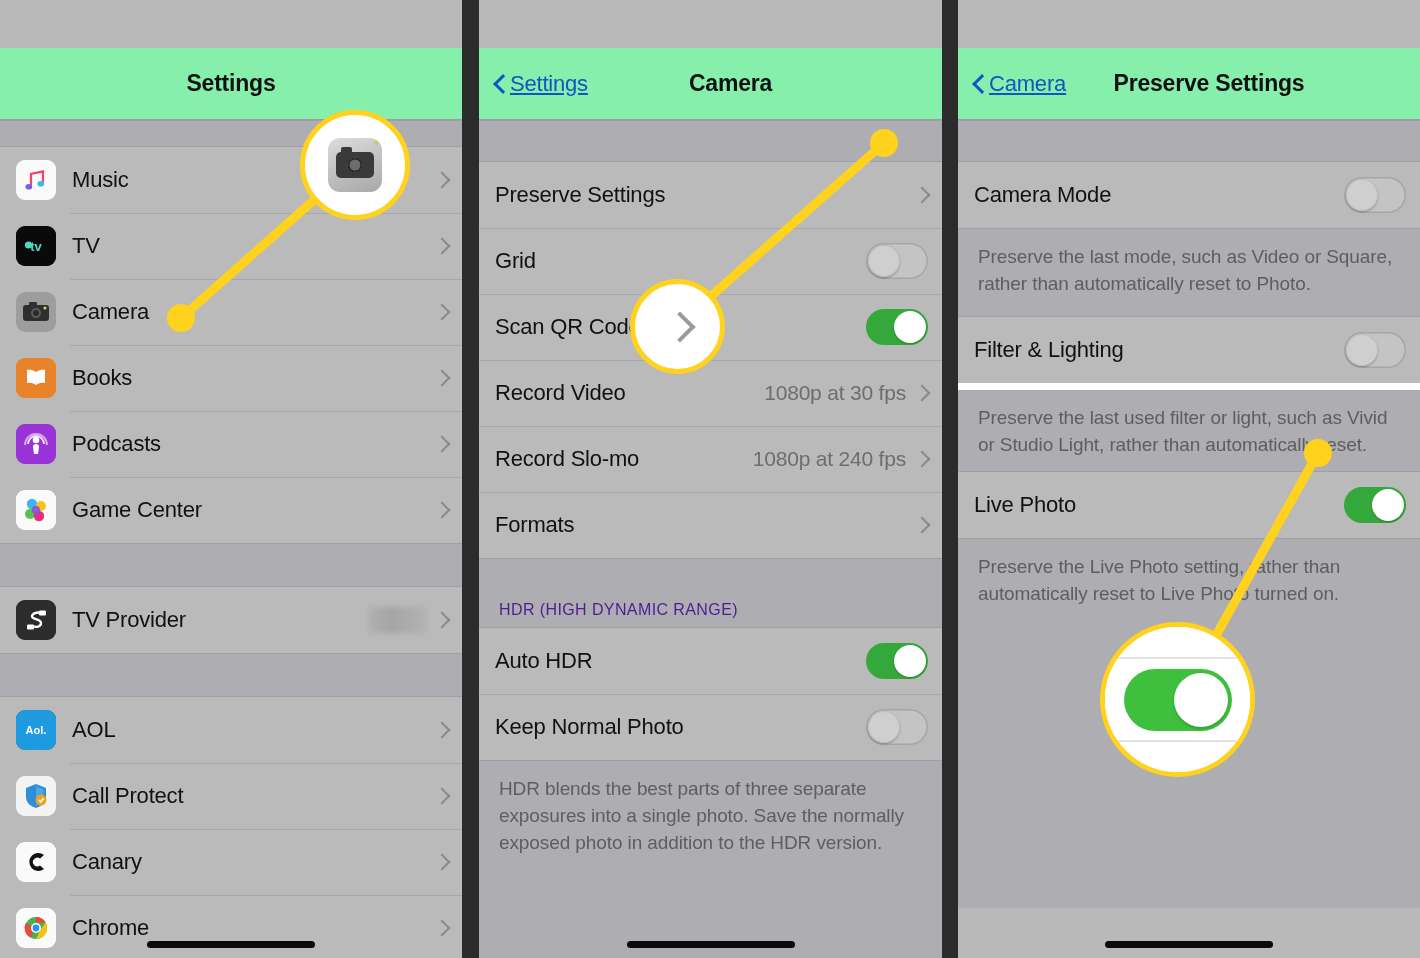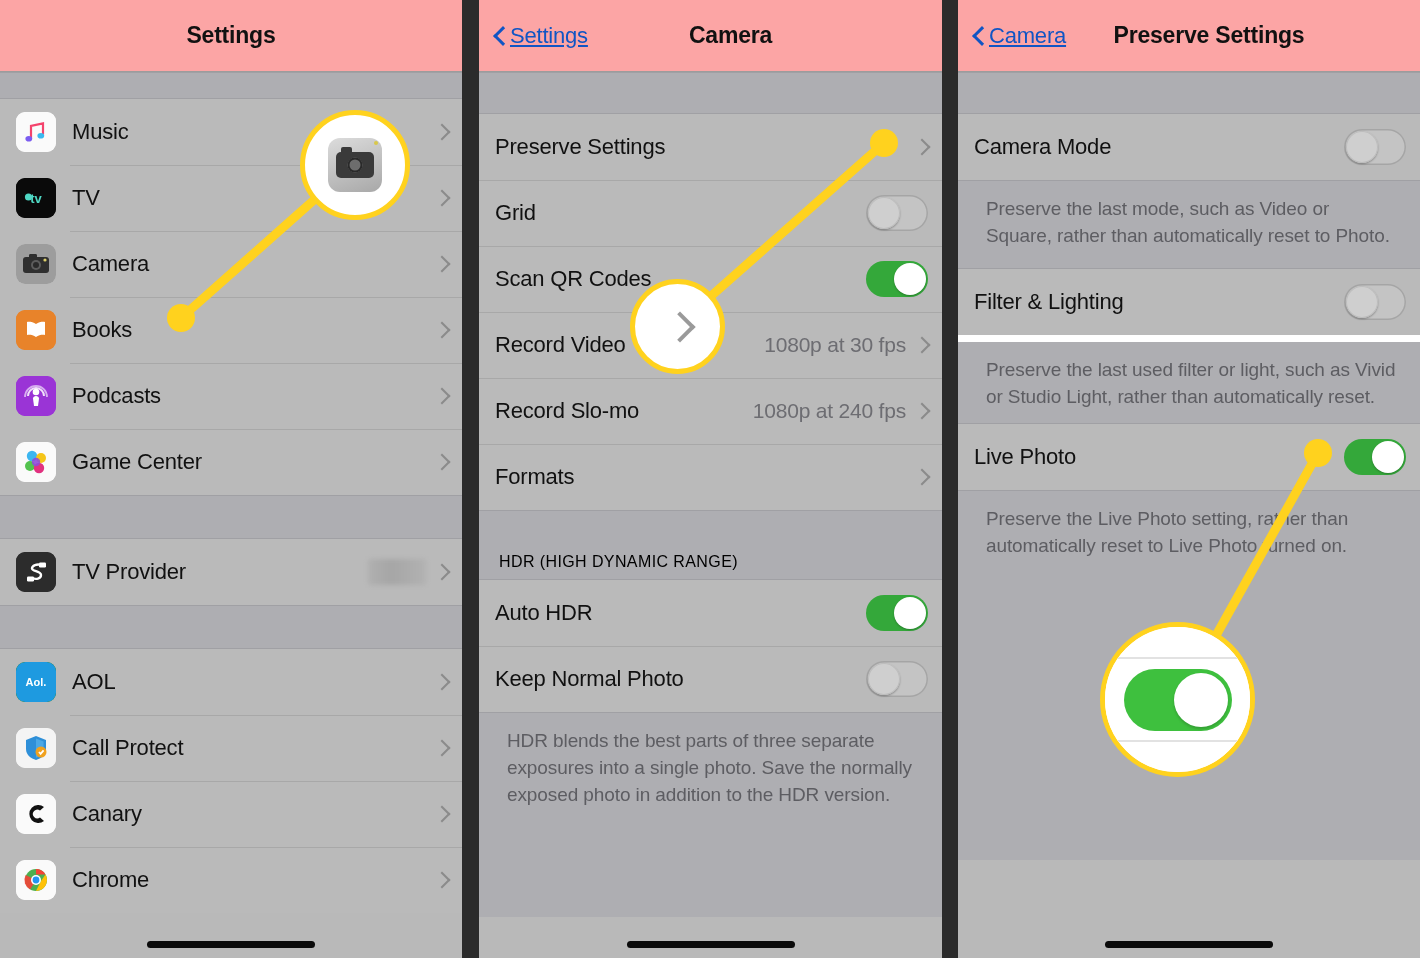--- a/index.html
+++ b/index.html
@@ -27,24 +27,25 @@
   #panel-settings { width: 462px; }
   #panel-camera   { width: 463px; }
   #panel-preserve { width: 462px; }
   .gap { flex: 0 0 auto; width: 17px; height: 958px; background: #2b2b2b; }
   #gap-2 { width: 16px; }
 
   
   .navbar {
     position: relative;
     height: 72px;
-    background: #fca5a5;
+    background: #86efac;
     border-bottom: 1px solid #9c9c9c;
     display: flex;
     align-items: center;
+    margin-top: 48px;
   }
   .nav-title {
     position: absolute;
     left: 0; right: 0;
     text-align: center;
     font-size: 23px;
     font-weight: bold;
     color: #111;
     letter-spacing: -0.2px;
   }
@@ -146,27 +147,27 @@
     overflow: hidden;
     display: flex; align-items: center; justify-content: center;
     font-size: 15px; font-weight: bold; color: #fff;
   }
 
   
   .footer-note {
     font-size: 19px;
     line-height: 27px;
     color: #5d5d62;
-    padding: 14px 22px 18px 28px;
+    padding: 14px 22px 18px 20px;
     background: #aeaeb2;
     letter-spacing: -0.1px;
   }
   .group-header {
     font-size: 16px;
-    color: #000000;
+    color: #4c1d95;
     letter-spacing: 0.4px;
     padding: 0 20px 8px 20px;
     background: #aeaeb2;
   }
 
   
   .switch {
     width: 62px; height: 36px;
     border-radius: 18px;
     position: relative;

